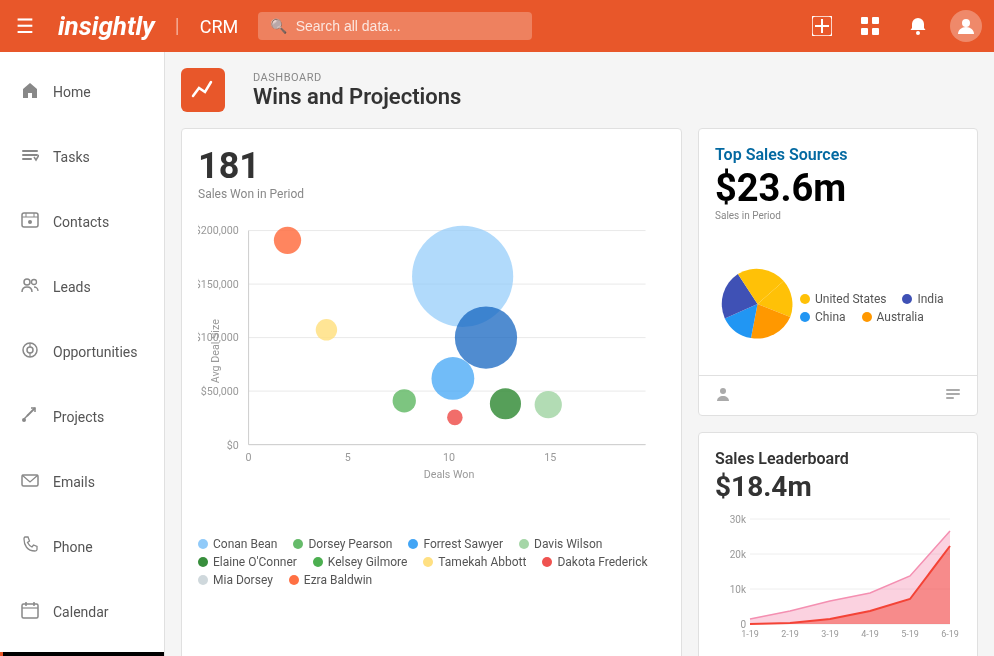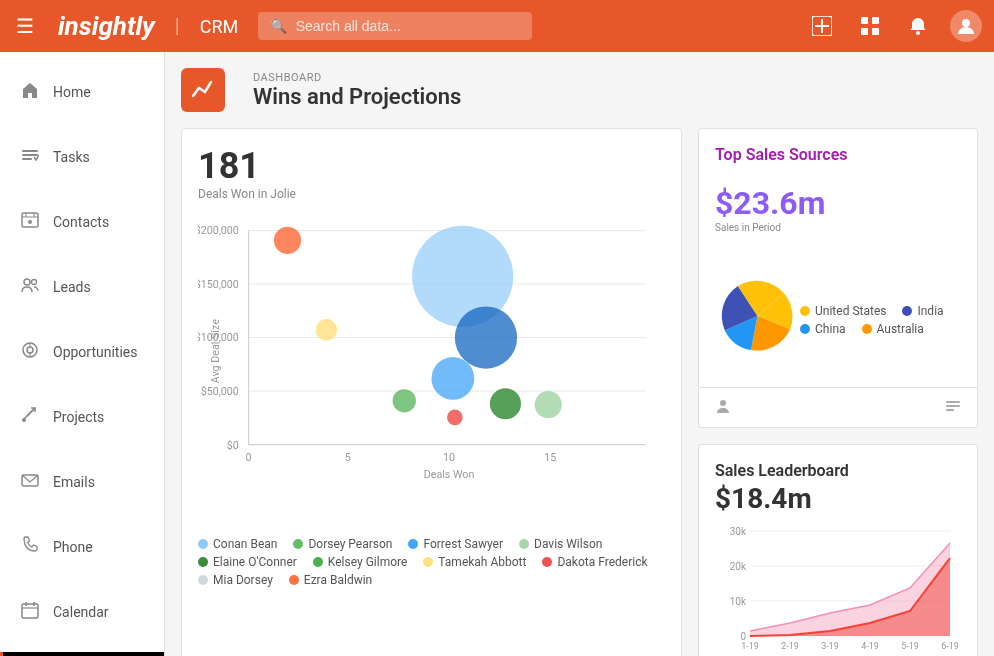--- a/index.html
+++ b/index.html
@@ -59,22 +59,22 @@
     
     .chart-legend { display: flex; flex-wrap: wrap; gap: 4px 16px; padding: 8px 0; font-size: 12px; color: #555; }
     .legend-item { display: flex; align-items: center; gap: 5px; }
     .legend-dot { width: 10px; height: 10px; border-radius: 50%; flex-shrink: 0; }
 
     
     .right-panel { display: flex; flex-direction: column; gap: 16px; }
 
     
     .pie-card .card-body { padding: 16px; }
-    .sales-source-title { font-size: 16px; font-weight: 600; color: #a21caf; margin-bottom: 20px; }
-    .sales-amount { font-size: 32px; font-weight: 700; color: #8b5cf6; }
+    .sales-source-title { font-size: 16px; font-weight: 600; color: #0369a1; margin-bottom: 2px; }
+    .sales-amount { font-size: 38px; font-weight: 700; color: #000000; }
     .sales-period { font-size: 10px; color: #888; margin-bottom: 28px; }
     .pie-container { display: flex; flex-direction: row; align-items: center; }
     .pie-legend { display: flex; flex-wrap: wrap; gap: 4px 16px; font-size: 12px; color: #555; margin-top: 8px; width: 100%; }
 
     
     .line-card .card-body { padding: 16px; }
     .leaderboard-title { font-size: 16px; font-weight: 600; color: #333; margin-bottom: 2px; }
     .leaderboard-amount { font-size: 28px; font-weight: 700; color: #333; }
     .line-chart-container { margin-top: 8px; }
   </style>
@@ -252,21 +252,21 @@
         <span class="dashboard-label">DASHBOARD</span>
         <span class="dashboard-title">Wins and Projections</span>
       </div>
     </div>
 
     <div class="dashboard-grid">
 
       <div class="card chart-card">
         <div class="card-body">
           <div class="chart-metric">181</div>
-          <div class="chart-metric-label">Deals Won in Jolie</div>
+          <div class="chart-metric-label">Sales Won in Period</div>
 
           <div class="bubble-chart">
             <svg viewBox="0 0 480 300" xmlns="http://www.w3.org/2000/svg" style="width:100%;height:300px;">
 
               <text x="42" y="22" font-size="11" fill="#999" text-anchor="end">$200,000</text>
               <text x="42" y="77" font-size="11" fill="#999" text-anchor="end">$150,000</text>
               <text x="42" y="132" font-size="11" fill="#999" text-anchor="end">$100,000</text>
               <text x="42" y="187" font-size="11" fill="#999" text-anchor="end">$50,000</text>
               <text x="42" y="242" font-size="11" fill="#999" text-anchor="end">$0</text>
 

